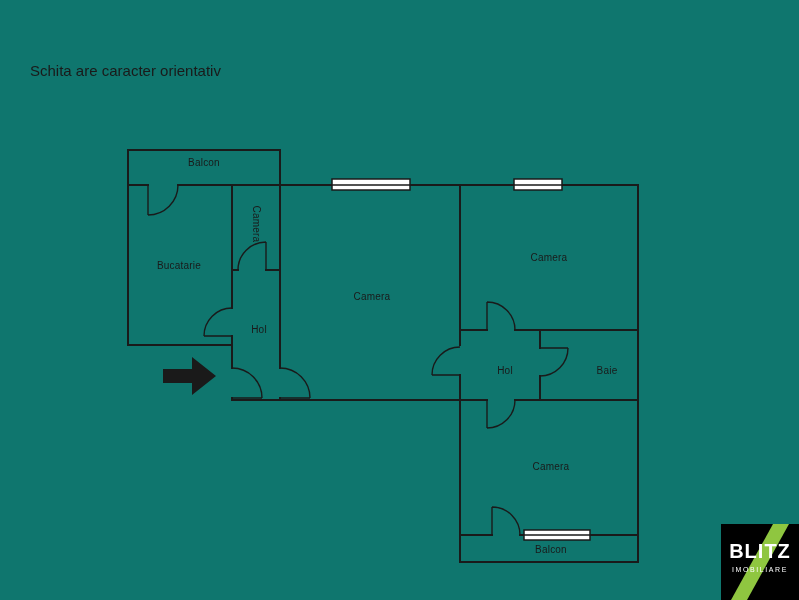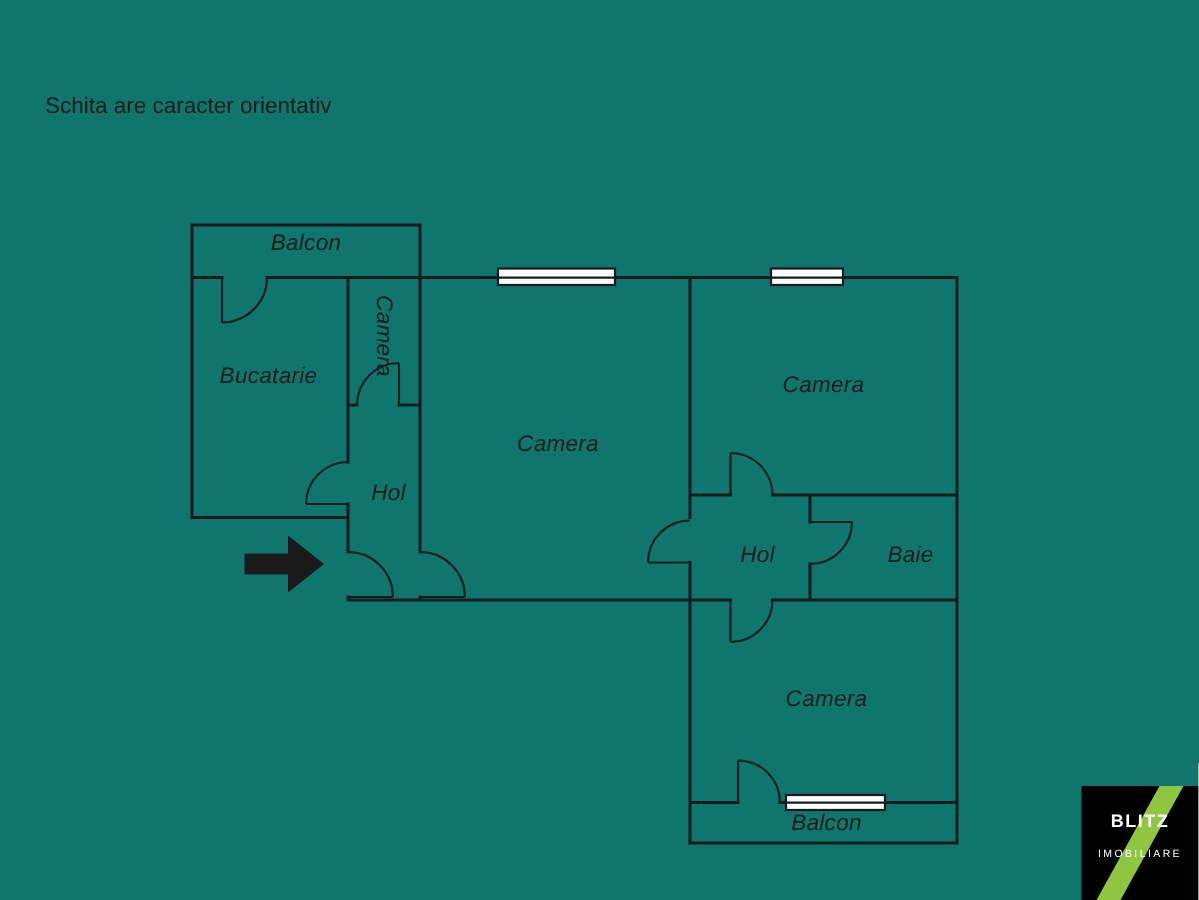--- a/index.html
+++ b/index.html
@@ -27,25 +27,24 @@
     position: absolute;
     left: 0;
     top: 0;
     width: 799px;
     height: 600px;
   }
 
   .room-label {
     position: absolute;
     transform: translate(-50%, -50%);
-    font-size: 15px;
+    font-size: 10px;
     color: #1a1a1a;
     white-space: nowrap;
     letter-spacing: 0.2px;
-    font-style: italic;
   }
 
   .room-label.vertical {
     writing-mode: vertical-rl;
   }
 
   .logo {
     position: absolute;
     right: 0;
     bottom: 0;
@@ -60,21 +59,21 @@
     top: 0;
   }
   .logo-brand {
     position: absolute;
     left: 0;
     right: 0;
     top: 16px;
     text-align: center;
     color: #ffffff;
     font-weight: bold;
-    font-size: 12px;
+    font-size: 20px;
     letter-spacing: 1px;
   }
   .logo-sub {
     position: absolute;
     left: 0;
     right: 0;
     top: 42px;
     text-align: center;
     color: #ffffff;
     font-size: 7px;
@@ -129,21 +128,21 @@
       <path d="M540 348 H568 M568 348 A28 28 0 0 1 540 376"></path>
       <path d="M487 400 V428 M515 400 A28 28 0 0 1 487 428"></path>
       <path d="M492 535 V507 M492 507 A28 28 0 0 1 520 535"></path>
       <path d="M460 375 H432 M432 375 A28 28 0 0 1 460 347"></path>
     </g>
 
     <polygon fill="#1a1a1a" points="163,369 192,369 192,357 216,376 192,395 192,383 163,383"></polygon>
   </svg>
 
   <div class="room-label" style="left:204px; top:162px;">Balcon</div>
-  <div class="room-label" style="left:179px; top:251px;">Bucatarie</div>
+  <div class="room-label" style="left:179px; top:265px;">Bucatarie</div>
   <div class="room-label vertical" style="left:256px; top:224px;">Camera</div>
   <div class="room-label" style="left:372px; top:296px;">Camera</div>
   <div class="room-label" style="left:549px; top:257px;">Camera</div>
   <div class="room-label" style="left:259px; top:329px;">Hol</div>
   <div class="room-label" style="left:505px; top:370px;">Hol</div>
   <div class="room-label" style="left:592px; top:370px;margin-left:15px;">Baie</div>
   <div class="room-label" style="left:551px; top:466px;">Camera</div>
   <div class="room-label" style="left:551px; top:549px;">Balcon</div>
 
   <div class="logo">

